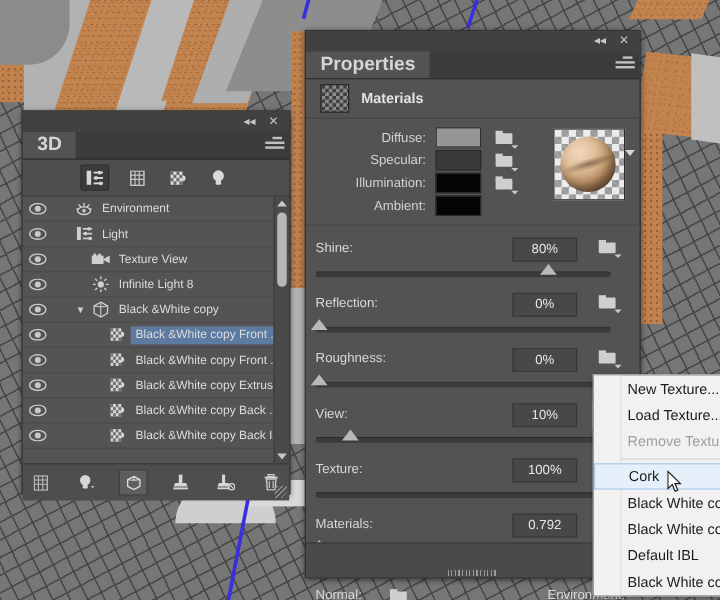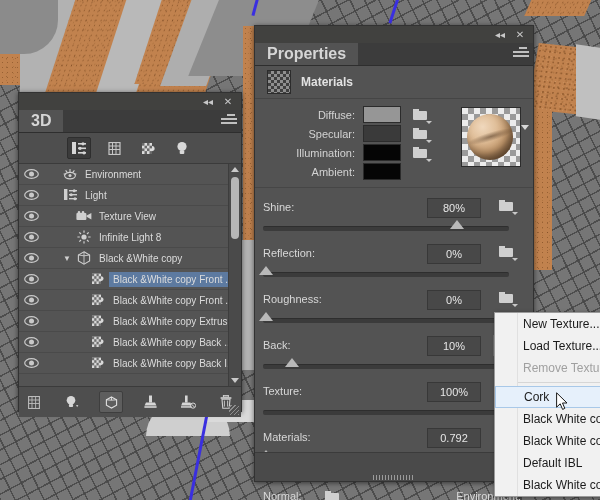--- a/index.html
+++ b/index.html
@@ -258,21 +258,21 @@
       <span class="val">0%</span>
       <span class="folder">
           <i class="f2"></i>
           <i class="f1"></i>
           <i class="car"></i>
         </span>
       <span class="track"></span>
       <span class="thumb" style="left:4px"></span>
     </div>
     <div class="prow">
-      <span class="lbl">Back:</span>
+      <span class="lbl">View:</span>
       <span class="val">10%</span>
       <span class="folder" style="background:#6e6e6e;padding:3px;right:16px;top:-1px;width:18px;height:15px;">
           <i class="f2" style="left:3px;top:3px;"></i>
           <i class="f1" style="left:3px;top:5px;"></i>
           <i class="car"></i>
         </span>
       <span class="track"></span>
       <span class="thumb" style="left:30px"></span>
     </div>
     <div class="prow">

